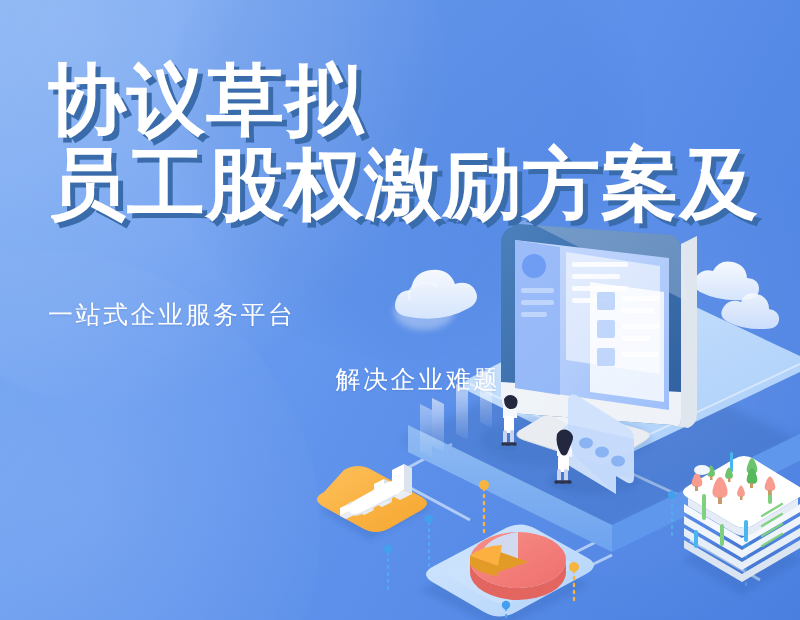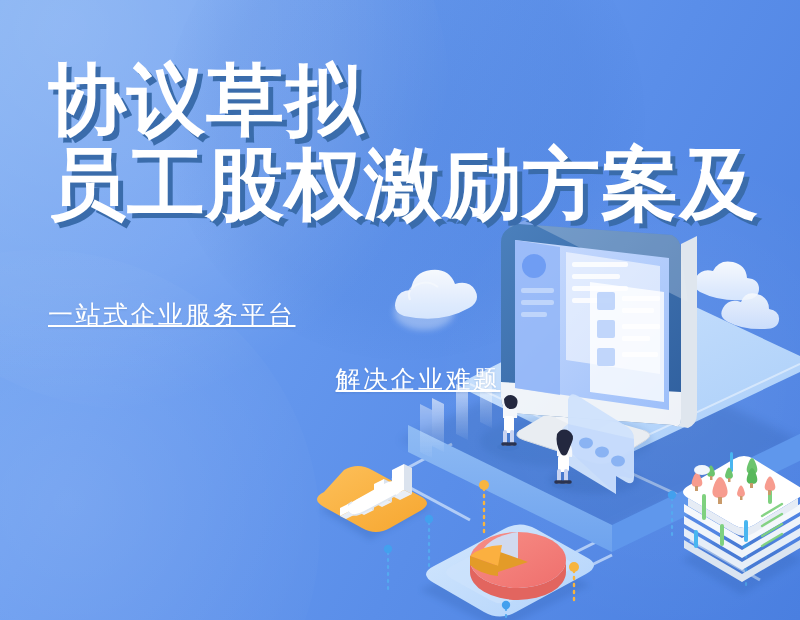--- a/index.html
+++ b/index.html
@@ -30,21 +30,20 @@
   
   .copy{position:absolute;left:48px;top:58px;width:740px;z-index:40;}
   .headline{
     font-size:78px;line-height:84px;font-weight:700;color:#ffffff;
     letter-spacing:1px;white-space:nowrap;
     text-shadow:5px 5px 0 #3a6cab;
   }
   .subline{
     color:#ffffff;font-size:25px;line-height:30px;letter-spacing:2.5px;font-weight:400;
     text-shadow:0 1px 2px rgba(30,70,140,.18);
-    text-decoration:underline;
   }
   .sub1{margin-top:73px;}
   .sub2{margin-top:35px;text-align:center;}
 
   
   .illo{position:absolute;left:0;top:0;width:800px;height:620px;z-index:20;}
   .illo svg{display:block;}
 </style>
 </head>
 <body>

